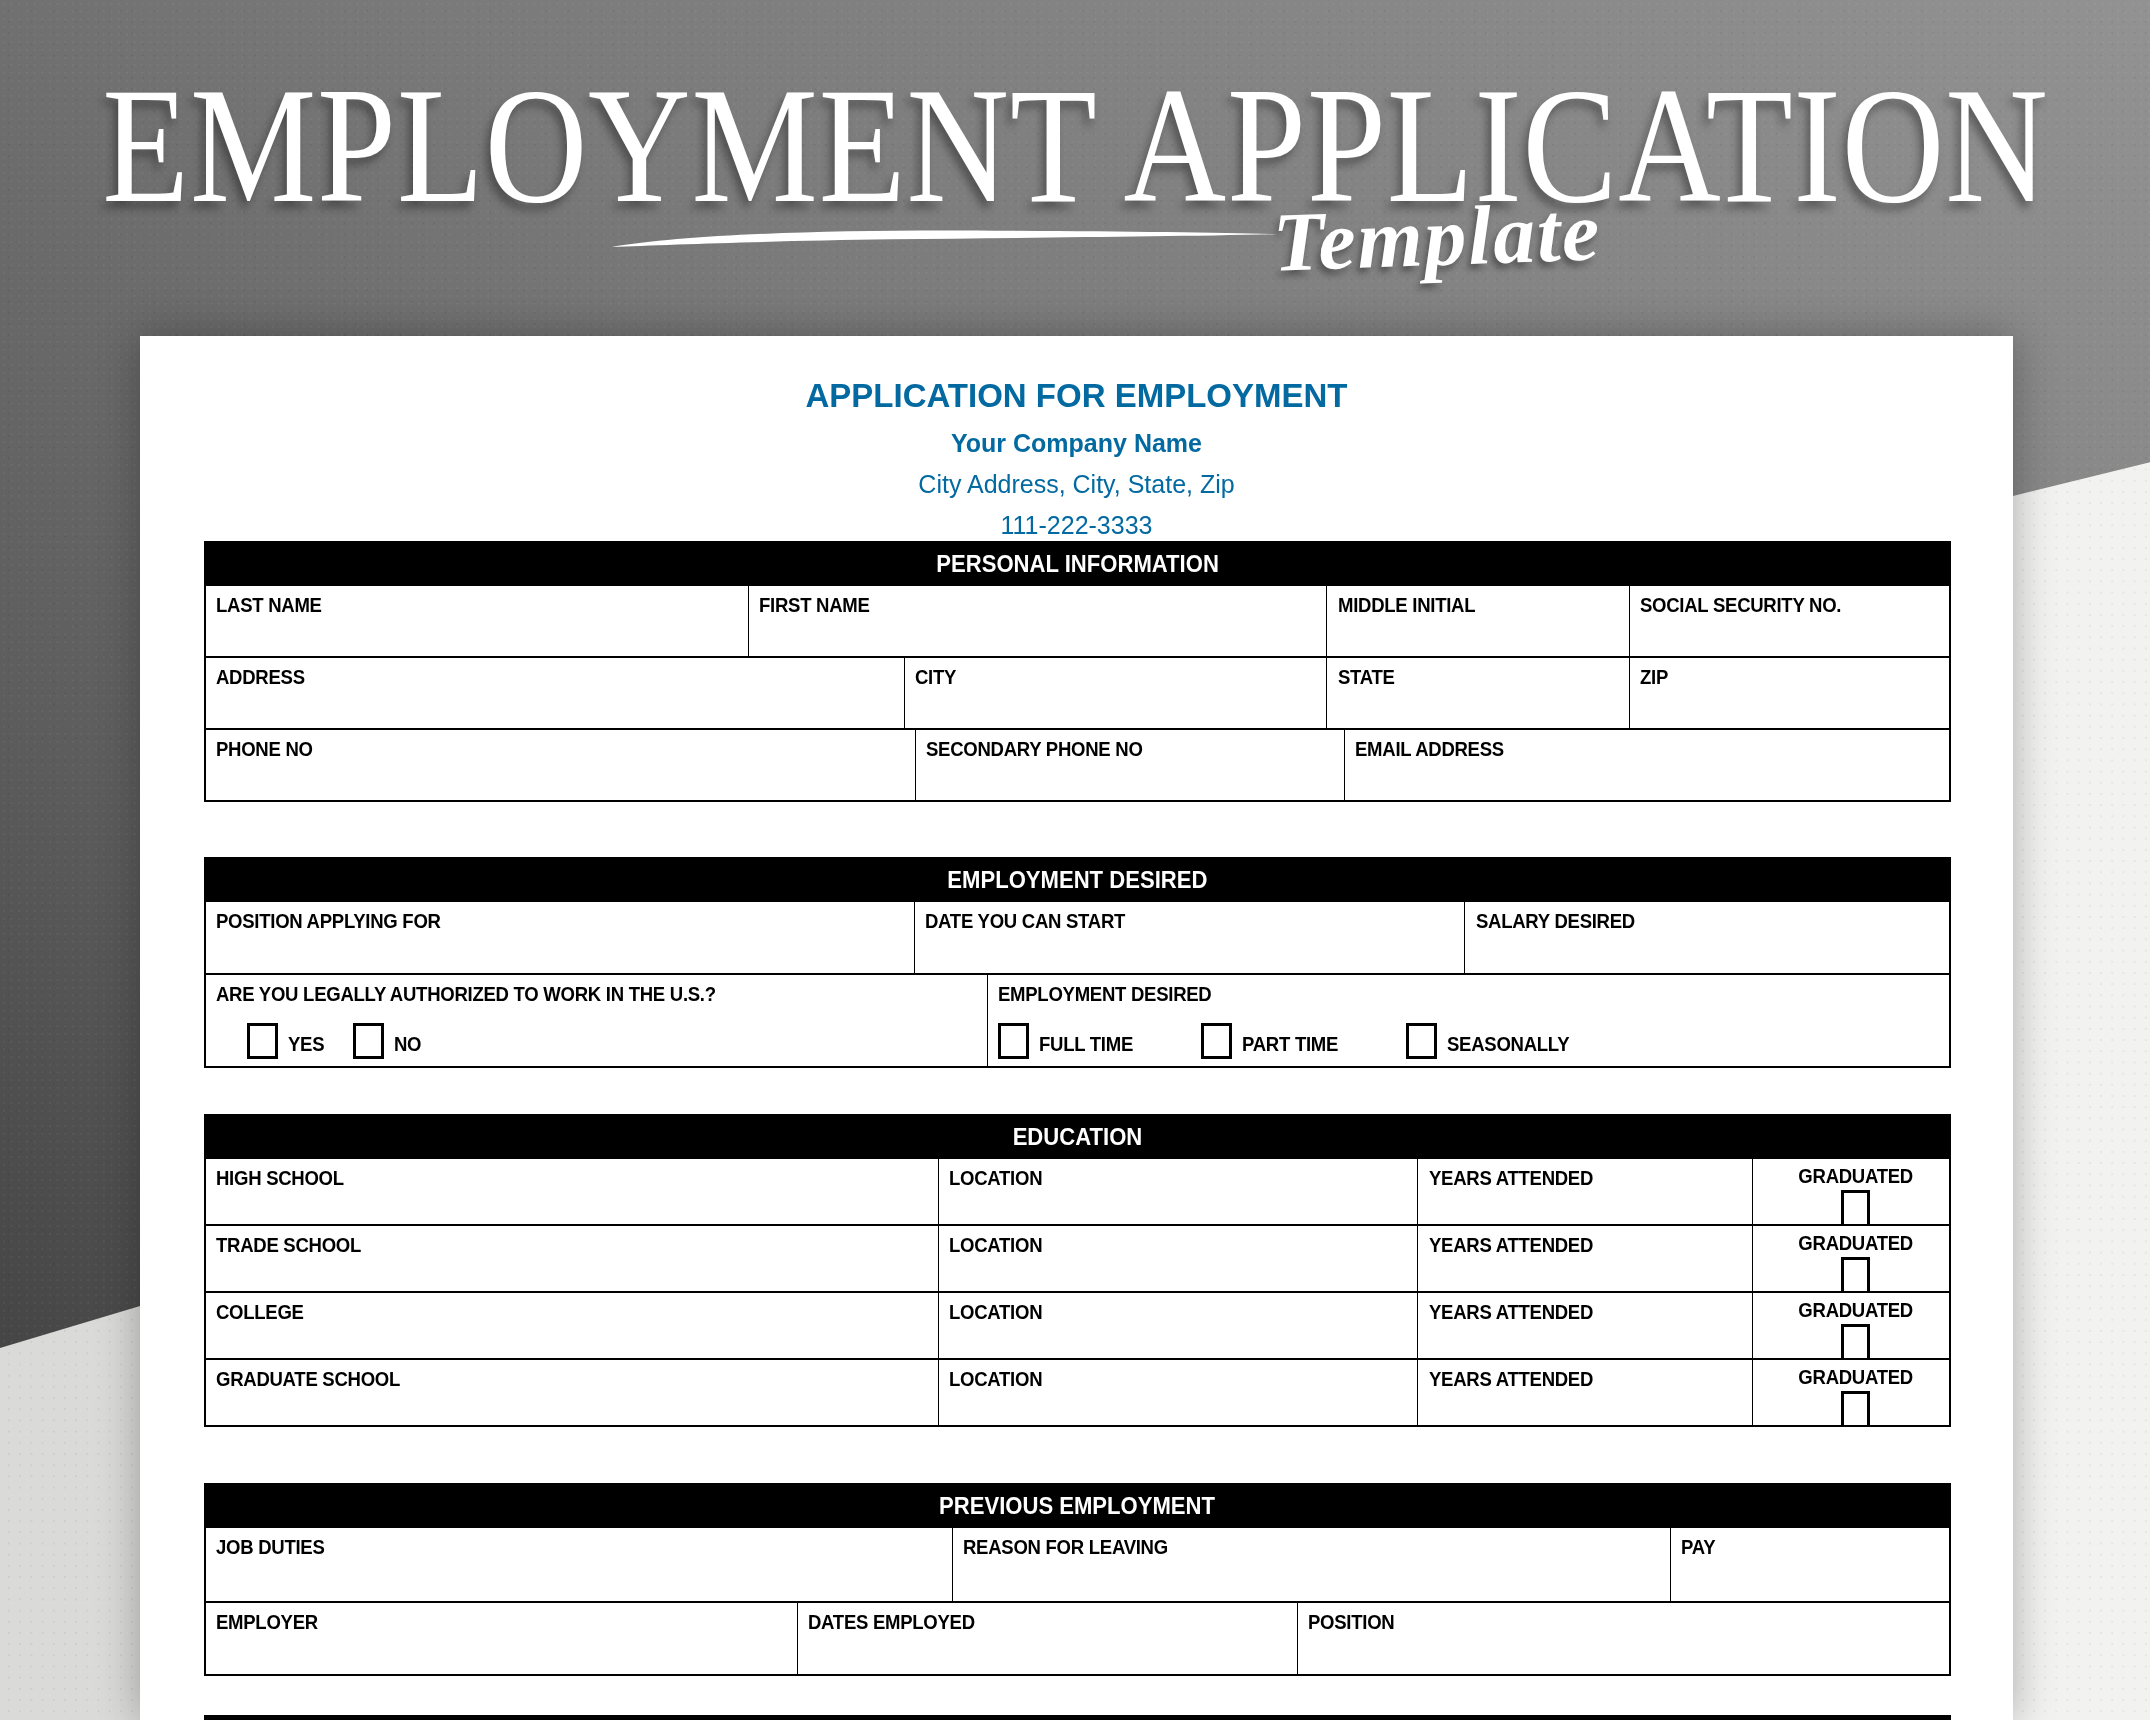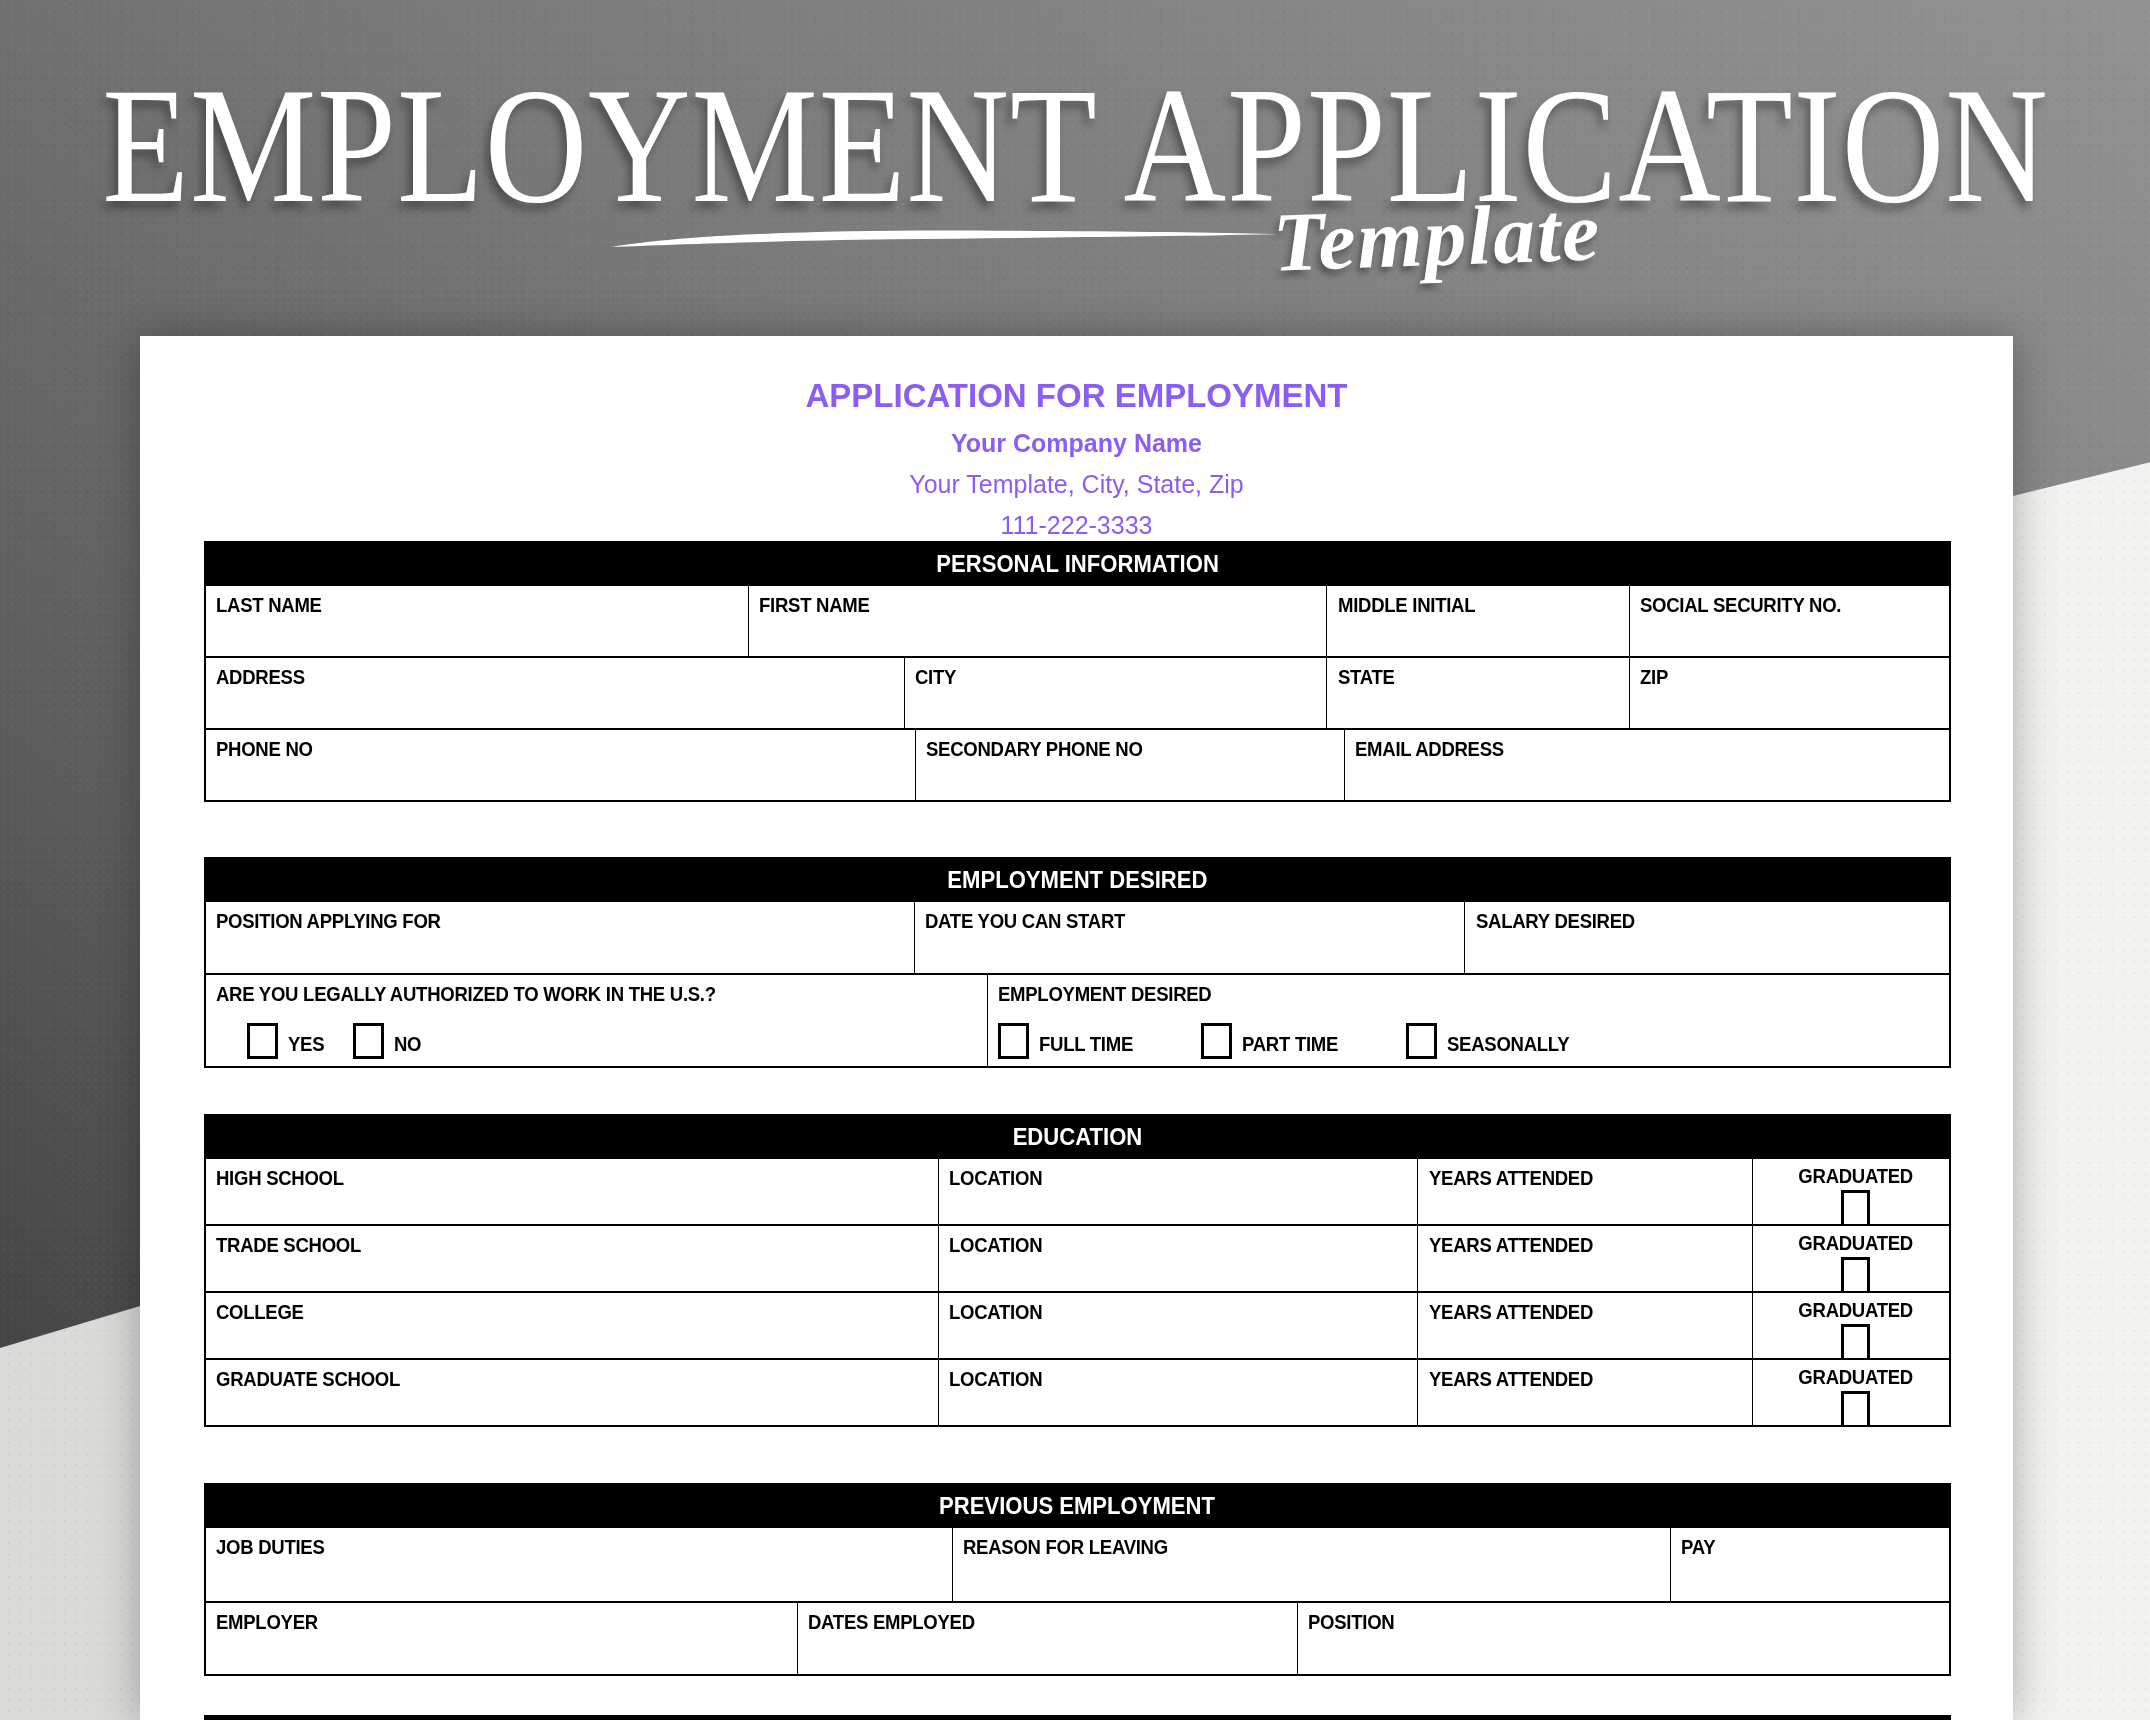--- a/index.html
+++ b/index.html
@@ -25,21 +25,21 @@
   .swoosh{position:absolute;left:607px;top:224px;width:675px;height:29px;}
   .banner-script{position:absolute;left:1273px;top:188px;
                  font-family:"Liberation Serif",serif;font-style:italic;font-weight:700;
                  font-size:84px;color:#fff;letter-spacing:1.7px;
                  transform:rotate(-2deg);
                  text-shadow:-3.4px 5.2px 6.9px rgba(0,0,0,.35);}
 
   
   .paper{position:absolute;left:140px;top:336px;width:1873px;height:1385px;background:#fff;
          overflow:hidden;box-shadow:0 0 40px rgba(0,0,0,.30);}
-  .doc-head{position:absolute;left:0;top:41px;width:1873px;text-align:center;color:#8b5cf6;}
+  .doc-head{position:absolute;left:0;top:41px;width:1873px;text-align:center;color:#0369a1;}
   .doc-title{font-size:33px;font-weight:bold;letter-spacing:0;line-height:1.15;}
   .doc-company{font-size:25px;font-weight:bold;margin-top:13.8px;}
   .doc-line{font-size:25px;font-weight:normal;margin-top:12px;}
 
   .sec{position:absolute;left:64px;width:1747px;border:2.6px solid #000;box-sizing:border-box;background:#fff;}
   .bar{height:41px;background:#000;display:flex;align-items:center;justify-content:center;}
   .bar span{color:#fff;font-size:24px;font-weight:bold;display:inline-block;
             transform:scaleX(.92);white-space:nowrap;letter-spacing:0;}
   .row{display:flex;border-top:2.6px solid #000;box-sizing:border-box;}
   .cell{box-sizing:border-box;padding:6.9px 6.9px 0 10.3px;overflow:hidden;}
@@ -85,21 +85,21 @@
       <path d="M2 27 C 90 12, 260 6, 470 8 C 610 9, 720 10, 783 12 C 660 15, 480 16, 330 18 C 190 20, 70 24, 2 27 Z" fill="#ffffff"></path>
     </svg>
     <span class="banner-script">Template</span>
   </div>
 
   <div class="paper">
 
     <div class="doc-head">
       <div class="doc-title">APPLICATION FOR EMPLOYMENT</div>
       <div class="doc-company">Your Company Name</div>
-      <div class="doc-line">Your Template, City, State, Zip</div>
+      <div class="doc-line">City Address, City, State, Zip</div>
       <div class="doc-line">111-222-3333</div>
     </div>
 
     <div class="sec" style="top:205px">
       <div class="bar">
         <span>PERSONAL INFORMATION</span>
       </div>
       <div class="row h84">
         <div class="cell p1a"><span class="lbl">LAST NAME</span></div>
         <div class="cell p1b"><span class="lbl">FIRST NAME</span></div>

